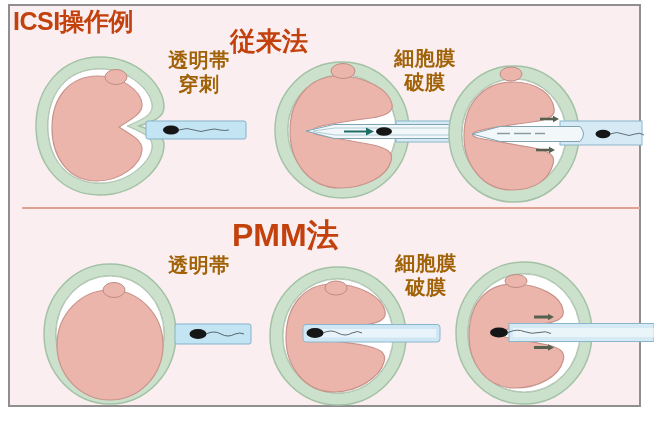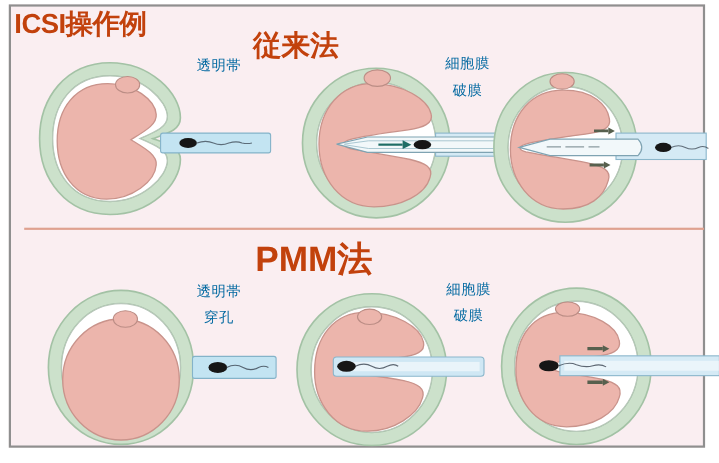--- a/index.html
+++ b/index.html
@@ -11,22 +11,22 @@
   .frame{
     position:absolute;left:8px;top:4px;width:633px;height:403px;
     border:2px solid #8f8f8f;background:#faeef1;box-sizing:border-box;
   }
   .diagram-svg{position:absolute;left:0;top:0;width:654px;height:421px;}
   .txt{position:absolute;color:#c2410c;white-space:nowrap;}
   .main-title{left:13px;top:5px;font-size:25px;font-weight:bold;letter-spacing:-0.5px;}
   .method-top{left:230px;top:24px;font-size:26px;font-weight:bold;}
   .method-bottom{left:232px;top:214px;font-size:32px;font-weight:bold;}
   .caption{
-    position:absolute;width:110px;text-align:center;color:#0369a1;
-    font-size:13px;line-height:24px;font-weight:400;letter-spacing:0.5px;
+    position:absolute;width:110px;text-align:center;color:#a16207;
+    font-size:20px;line-height:24px;font-weight:700;letter-spacing:0.5px;
   }
   .cap-t1{left:144px;top:48px;}
   .cap-t2{left:370px;top:46px;}
   .cap-b1{left:144px;top:253px;}
   .cap-b2{left:371px;top:251px;}
   .divider{position:absolute;left:22px;top:207px;width:618px;height:2px;background:#dfa190;}
 </style>
 </head>
 <body>
 
@@ -137,25 +137,25 @@
 </svg>
 
 <div class="divider"></div>
 
 <div class="txt main-title">ICSI操作例</div>
 <div class="txt method-top">従来法</div>
 <div class="txt method-bottom">PMM法</div>
 
 <div class="caption cap-t1">
   <div>透明帯</div>
+  <div>穿刺</div>
 </div>
 <div class="caption cap-t2">
   <div>細胞膜</div>
   <div>破膜</div>
 </div>
 <div class="caption cap-b1">
   <div>透明帯</div>
-  <div>穿孔</div>
 </div>
 <div class="caption cap-b2">
   <div>細胞膜</div>
   <div>破膜</div>
 </div>
 
 </body></html>

